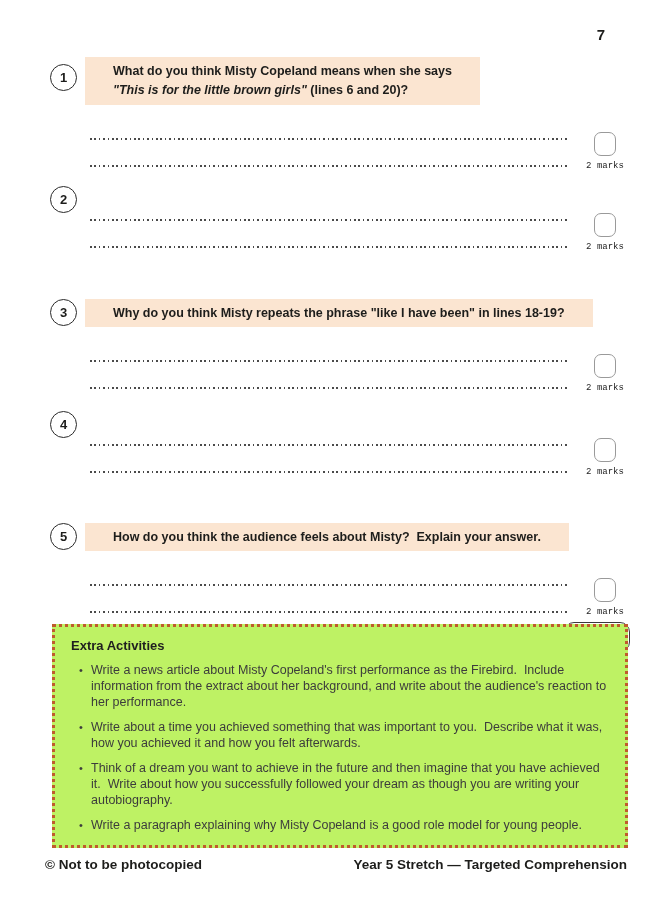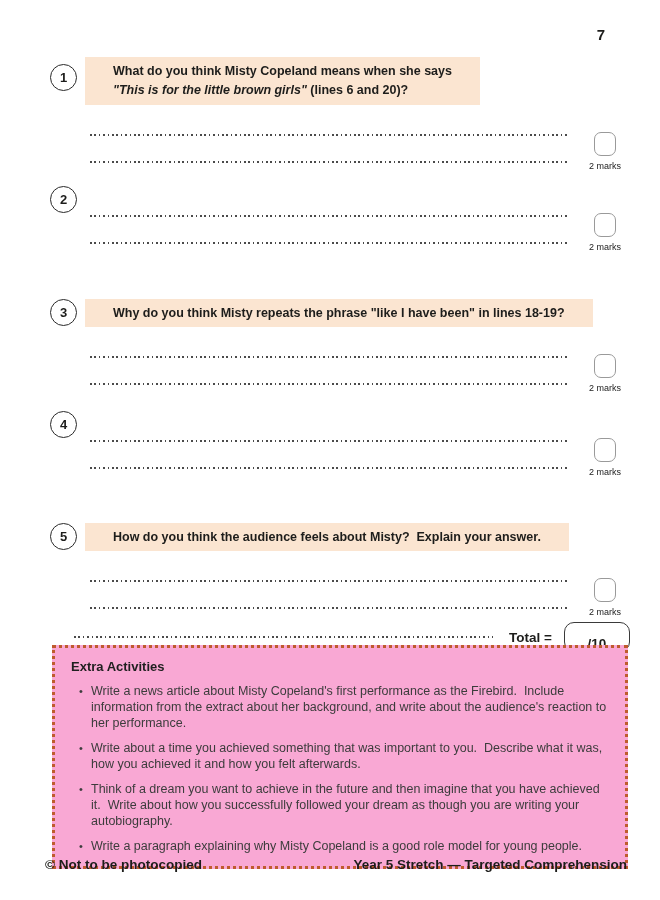--- a/index.html
+++ b/index.html
@@ -51,21 +51,22 @@
     padding: 5px 28px;
     font-size: 12.5px;
     font-weight: bold;
     line-height: 18px;
     white-space: pre-wrap;
   }
   .qhighlight .em { font-style: italic; }
   .answer {
     display: flex;
     margin-top: 27px;
-    align-items: flex-start;
+    align-items: center;
+    font-family: Liberation Mono, monospace;
   }
   .lines { flex: 1; margin-left: 60px; padding-top: 2px; }
   .dotline {
     height: 2px;
     background-image: repeating-linear-gradient(90deg, #4a4a4a 0 1.6px, transparent 1.6px 4.4px);
     background-position: left center;
     background-repeat: repeat-x;
   }
   .dotline + .dotline { margin-top: 25px; }
   .marks {
@@ -114,25 +115,25 @@
     justify-content: center;
     font-size: 13.5px;
     font-weight: bold;
     background: #fff;
   }
   
   .extra-box {
     position: absolute;
     left: 52px;
     right: 32px;
-    top: 645px;
+    top: 624px;
     border: 3px dotted var(--accent, #bf5b2d);
     padding: 11px 16px 12px 16px;
     box-sizing: border-box;
-    background: #f9a8d4;
+    background: #bef264;
   }
   .extra-title {
     font-size: 13px;
     font-weight: bold;
     color: #1f1f1f;
     margin-bottom: 7px;
   }
   .extra-item {
     display: flex;
     margin-top: 9px;

